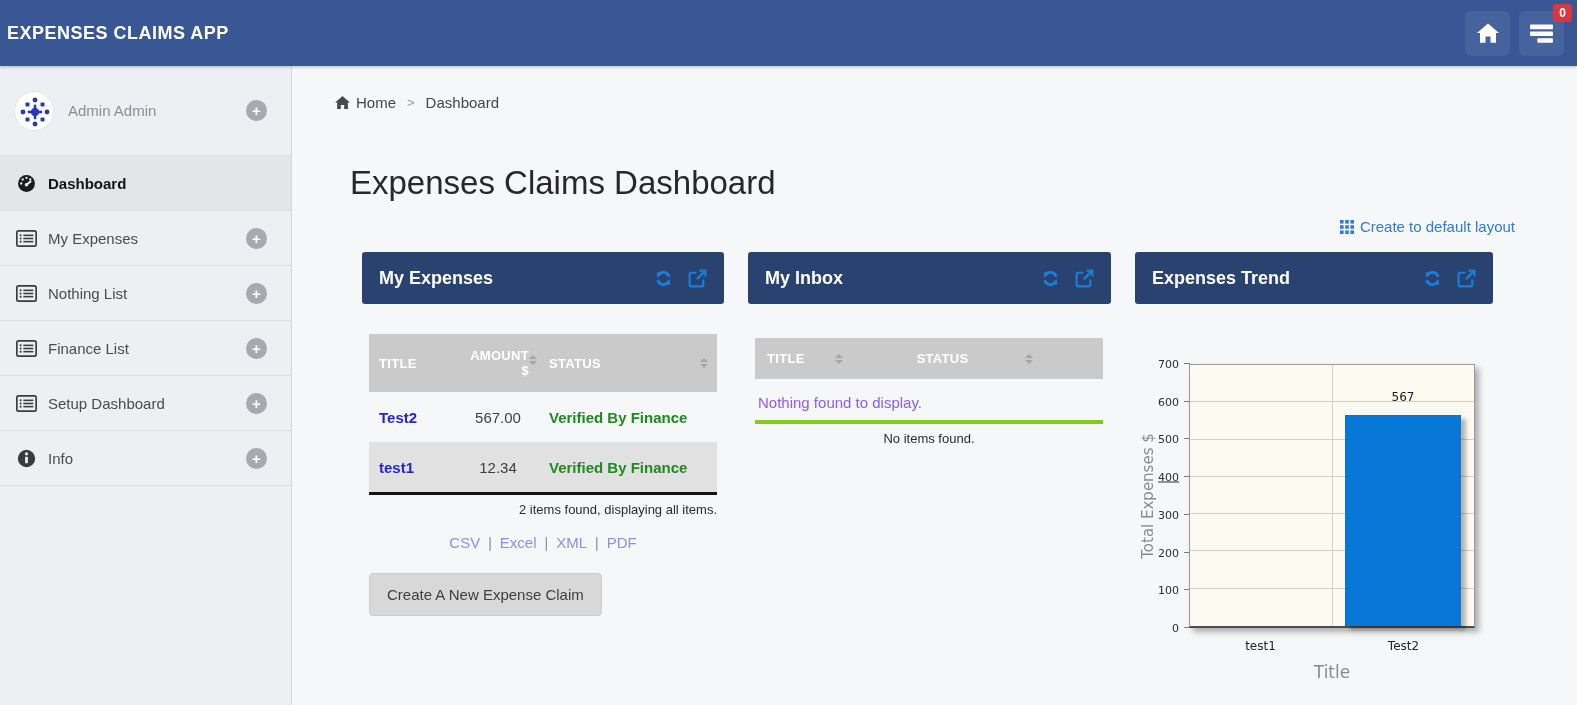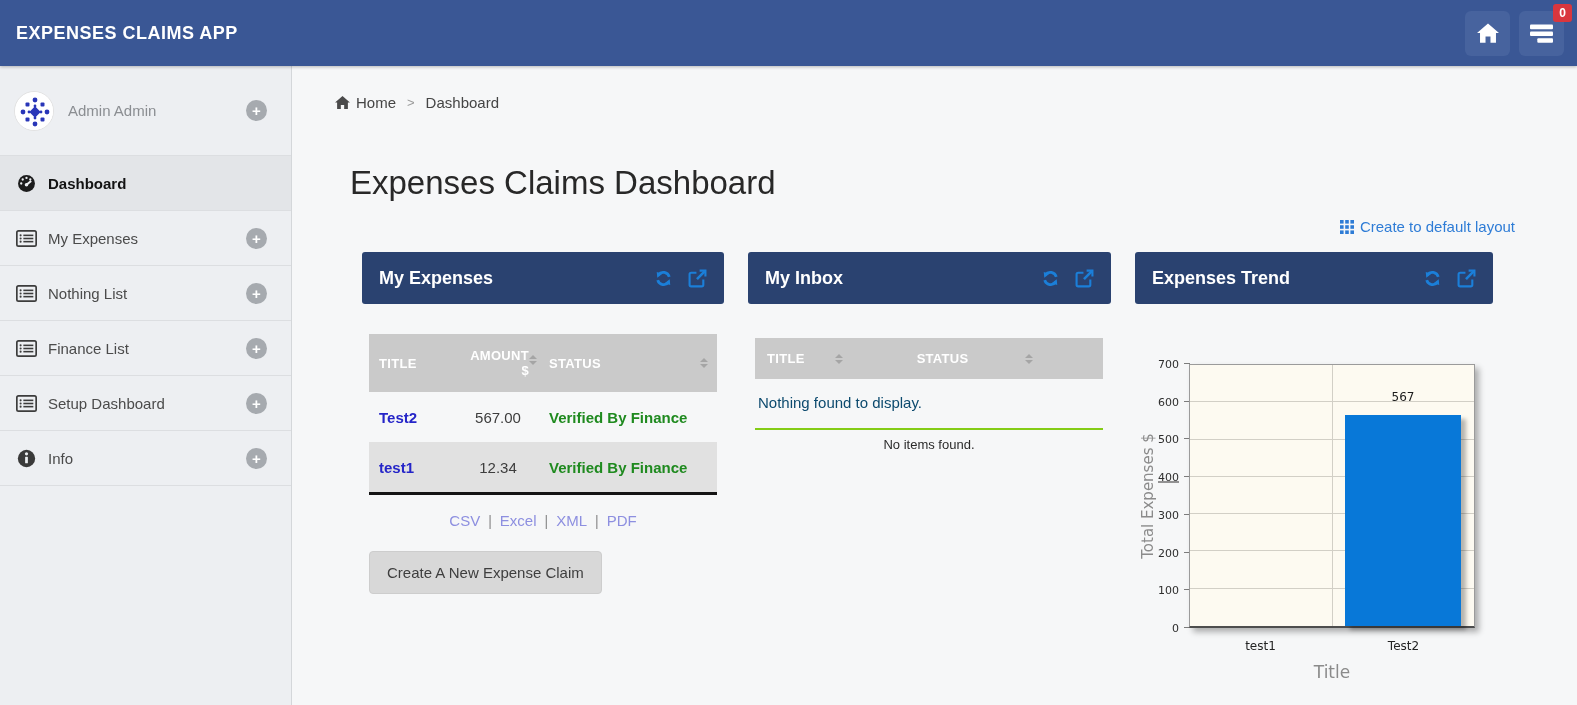--- a/index.html
+++ b/index.html
@@ -6,21 +6,21 @@
   html,body { margin:0; padding:0; }
   body {
     width:1577px; height:705px; position:relative; overflow:hidden;
     background:#f6f7f8; font-family:"Liberation Sans", sans-serif;
   }
   a { text-decoration:none; cursor:pointer; }
 
   
   .topbar { position:absolute; top:0; left:0; right:0; height:66px; background:#3a5795;
             display:flex; align-items:center; z-index:5; box-shadow:0 1px 3px rgba(0,0,0,.25); }
-  .app-title { color:#fff; font-size:18px; font-weight:700; letter-spacing:.5px; margin-left:16px; }
+  .app-title { color:#fff; font-size:18px; font-weight:700; letter-spacing:.5px; margin-left:7px; }
   .topbar-actions { margin-left:auto; display:flex; gap:9px; margin-right:13px; }
   .top-btn { position:relative; width:45px; height:45px; border:none; border-radius:6px;
              background:#47639e; display:flex; align-items:center; justify-content:center; cursor:pointer; }
   .badge { position:absolute; top:-7px; right:-8px; background:#d9363e; color:#fff; font-size:12px;
            font-weight:700; padding:3px 6px; border-radius:3px; line-height:1; }
 
   
   .sidebar { position:absolute; top:66px; left:0; bottom:0; width:292px; background:#edeff2;
              border-right:1px solid #d4d7da; }
   .user-row { height:90px; display:flex; align-items:center; padding:0 24px 0 14px;
@@ -78,21 +78,21 @@
   .exports { margin-top:17px; width:362px; text-align:center; font-size:15px; }
   .exports a { color:#8d8fe0; }
   .exports .sep { color:#8a8a8a; margin:0 8px; font-size:14px; }
   .create-btn { margin:22px 0 0 7px; background:#d8d8d8; border:1px solid #cdcdcd; border-radius:4px;
                 color:#3e3e3e; font-size:15px; padding:12px 17px; cursor:pointer; font-family:inherit; }
 
   .inbox-box { width:348px; margin:34px 7px 0; }
   .inbox-table { width:100%; }
   .inbox-table th { padding:13px 12px; }
   .col-ititle { width:43%; }
-  .empty-msg { padding:15px 3px 17px; font-size:15px; color:#0c4a6e; border-bottom:2px solid #84cc16; }
+  .empty-msg { padding:15px 3px 9px; font-size:15px; color:#8b5cf6; border-bottom:4px solid #84cc16; }
   .inbox-footer { text-align:center; font-size:13px; color:#2b2b2b; margin-top:7px; }
 
   .sort-caret { position:absolute; display:flex; flex-direction:column; gap:2px; }
   .sort-caret i { display:block; width:0; height:0; border-left:4px solid transparent;
                   border-right:4px solid transparent; }
   .sort-caret .up { border-bottom:4px solid #a5a5a5; }
   .sort-caret .down { border-top:4px solid #a5a5a5; }
   .col-amount .sort-caret { right:2px; top:21px; }
   .col-estatus .sort-caret { right:9px; top:50%; transform:translateY(-50%); }
   .col-ititle .sort-caret { right:62px; top:50%; transform:translateY(-50%); }
@@ -368,20 +368,21 @@
               <td class="cell-status">Verified By Finance</td>
             </tr>
             <tr class="row-alt">
               <td class="cell-title"><a>test1</a></td>
               <td class="cell-amount">12.34</td>
               <td class="cell-status">Verified By Finance</td>
             </tr>
           </tbody>
         </table>
       </div>
+      <div class="tbl-footer">2 items found, displaying all items.</div>
 
       <div class="exports">
         <a>CSV</a><span class="sep">|</span><a>Excel</a><span class="sep">|</span><a>XML</a><span class="sep">|</span><a>PDF</a>
       </div>
 
       <button class="create-btn">Create A New Expense Claim</button>
     </section>
 
     <section class="panel p-inbox">
       <header class="panel-header">

